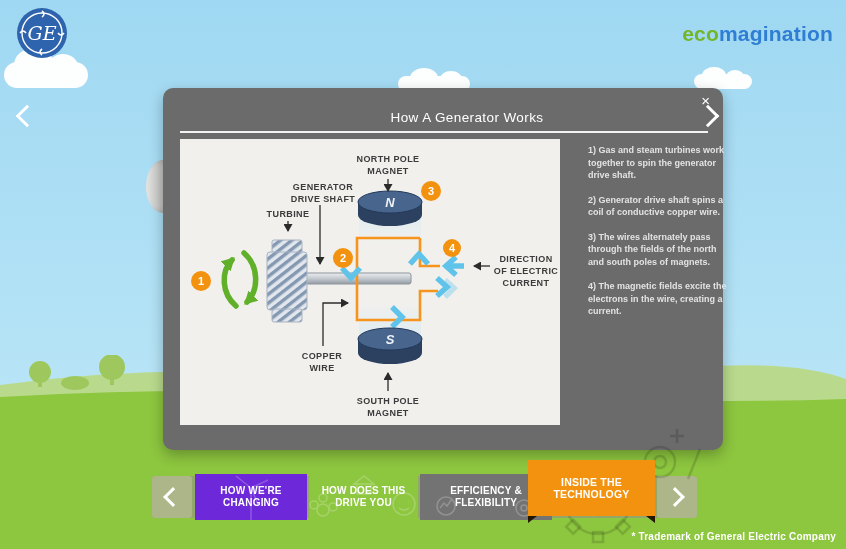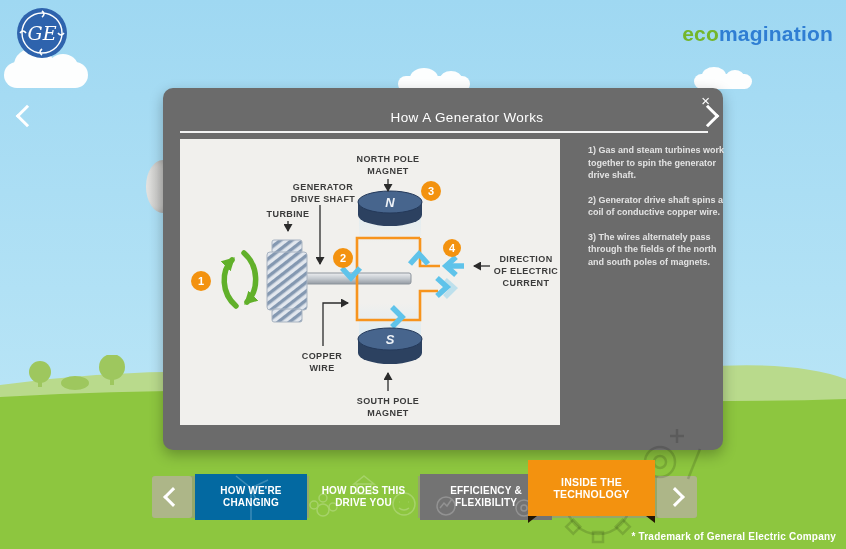--- a/index.html
+++ b/index.html
@@ -62,21 +62,21 @@
   #nav-prev{left:152px;}
   #nav-next{left:657px;}
   .nav-chev-btn span{position:absolute;left:14px;top:14px;width:11px;height:11px;
                 border-left:3.5px solid #fff;border-bottom:3.5px solid #fff;}
   #nav-prev span{transform:rotate(45deg);}
   #nav-next span{transform:rotate(225deg);left:11px;}
 
   .tab{position:absolute;top:474px;height:46px;display:flex;align-items:center;justify-content:center;
        text-align:center;color:#fff;font-weight:bold;font-size:10px;line-height:12.5px;
        letter-spacing:.2px;cursor:pointer;overflow:hidden;}
-  #tab-0{left:195px;width:112px;background:#0369a1;}
+  #tab-0{left:195px;width:112px;background:#6d28d9;}
   #tab-1{left:309px;width:109px;background:#8dc63f;}
   #tab-2{left:420px;width:132px;background:#737373;}
   #tab-3{left:528px;width:127px;background:#f3920f;top:460px;height:56px;z-index:5;font-size:10.5px;}
   #tab-3::before,#tab-3::after{content:"";position:absolute;bottom:0;width:0;height:0;}
   .fold-l,.fold-r{position:absolute;top:516px;z-index:4;width:0;height:0;border-top:7px solid #241703;}
   .fold-l{left:528px;border-right:9px solid transparent;}
   .fold-r{left:646px;border-left:9px solid transparent;}
   .doodle{position:absolute;opacity:.22;pointer-events:none;}
 
   
@@ -227,20 +227,21 @@
         <circle cx="272" cy="109" r="9" fill="#f3920f"></circle>
           <text x="272" y="113" fill="#fff">4</text>
       </g>
     </svg>
   </div>
 
   <div id="steps" class="abs">
     <p>1) Gas and steam turbines work together to spin the generator drive shaft.</p>
     <p>2) Generator drive shaft spins a coil of conductive copper wire.</p>
     <p>3) The wires alternately pass through the fields of the north and south poles of magnets.</p>
+    <p>4) The magnetic fields excite the electrons in the wire, creating a current.</p>
   </div>
 </div>
 
 <span id="modal-prev" class="chev"></span>
 <span id="modal-next" class="chev"></span>
 
 <svg id="gear-mark" class="abs" viewBox="0 0 170 130" fill="none" stroke="rgba(0,0,0,0.14)" stroke-width="2.5">
   <circle cx="60" cy="78" r="32"></circle>
   <circle cx="60" cy="78" r="13"></circle>
   <g>

